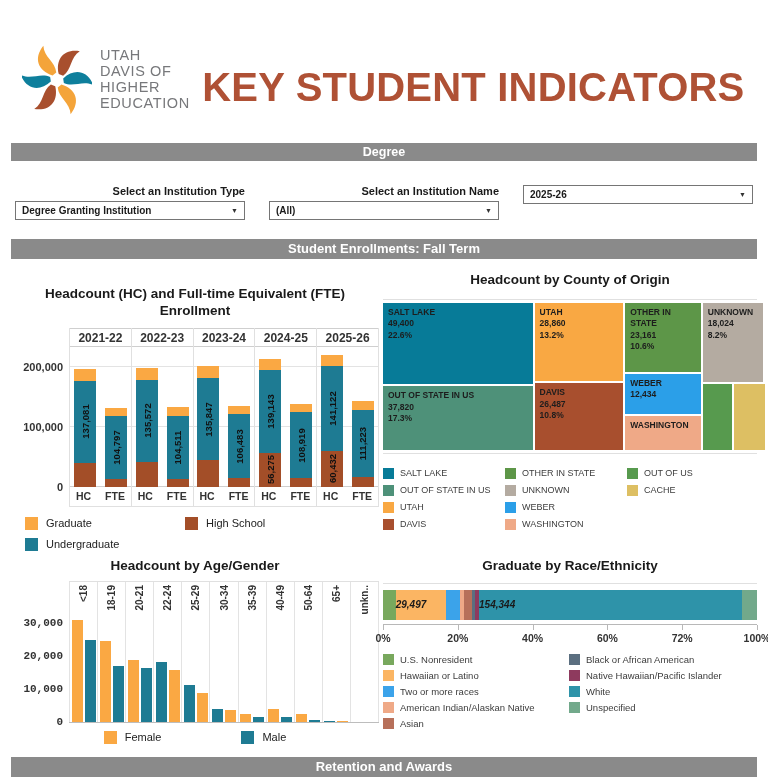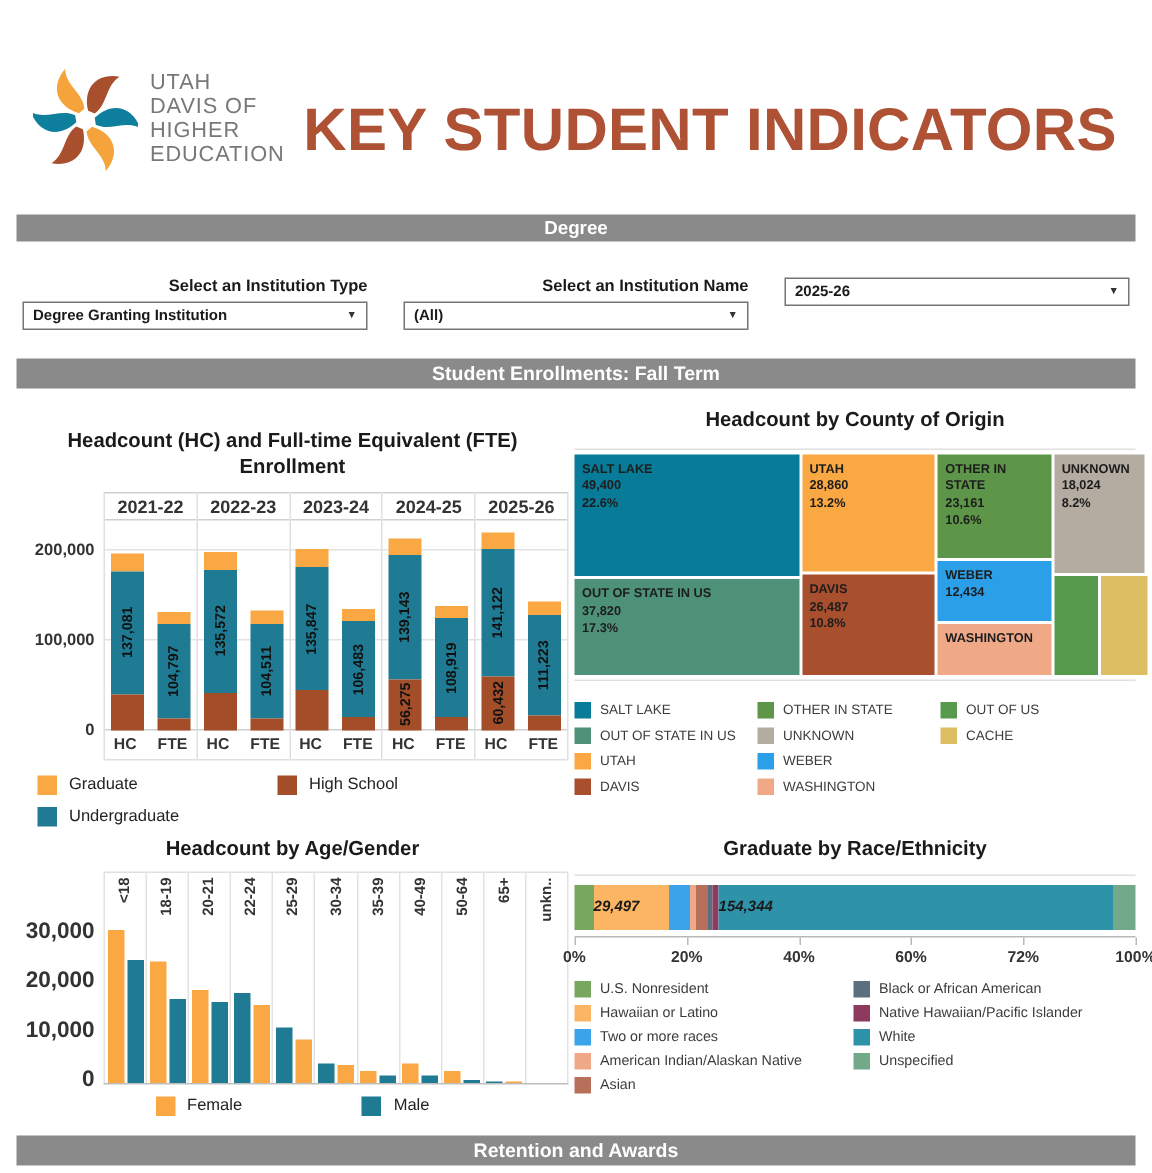--- a/index.html
+++ b/index.html
@@ -69,21 +69,21 @@
   .c2-legend .lcol { width:122px; display:flex; flex-direction:column; gap:6px; }
   .sleg-item { display:flex; align-items:center; gap:6px; cursor:pointer; }
   .sleg-sw { width:11px; height:11px; flex:none; }
   .sleg-item span.txt { font-size:9px; color:#3c3c3c; }
 
   
   .c3 { height:198px; }
   .c3 .chart-title { margin-top:4px; }
   .c3-plot { display:flex; margin-top:6px; }
   .c3-ylab { width:58px; position:relative; }
-  .c3-ylab span { position:absolute; right:6px; font-size:15px; font-weight:600; color:#333; }
+  .c3-ylab span { position:absolute; right:6px; font-size:11px; font-weight:600; color:#333;font-family:Liberation Mono, monospace; }
   .c3-box { flex:1; position:relative; border-top:1px solid #e0e0e0; border-bottom:1px solid #bdbdbd; height:142px; display:flex; }
   .age-col { flex:1; border-right:1px solid #e3e3e3; position:relative; display:flex; align-items:flex-end; justify-content:center; gap:2px; }
   .age-col:first-child { border-left:1px solid #e3e3e3; }
   .age-lab { position:absolute; top:3px; left:0; right:0; display:flex; justify-content:center; }
   .age-lab span { writing-mode:vertical-rl; transform:rotate(180deg); font-size:10px; font-weight:600; color:#333; }
   .age-bar { width:11px; }
   .c3-legend { margin-top:8px; display:flex; justify-content:center; gap:80px; }
 
   
   .c4 { height:198px; padding-left:4px; }

